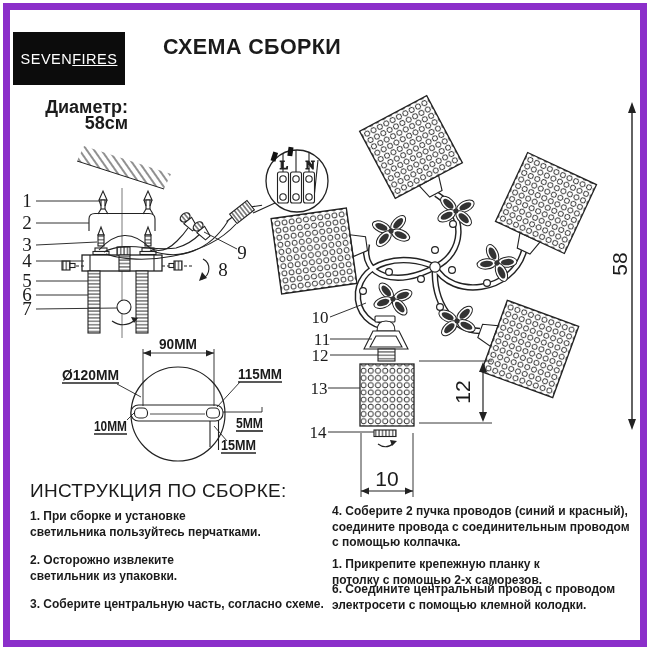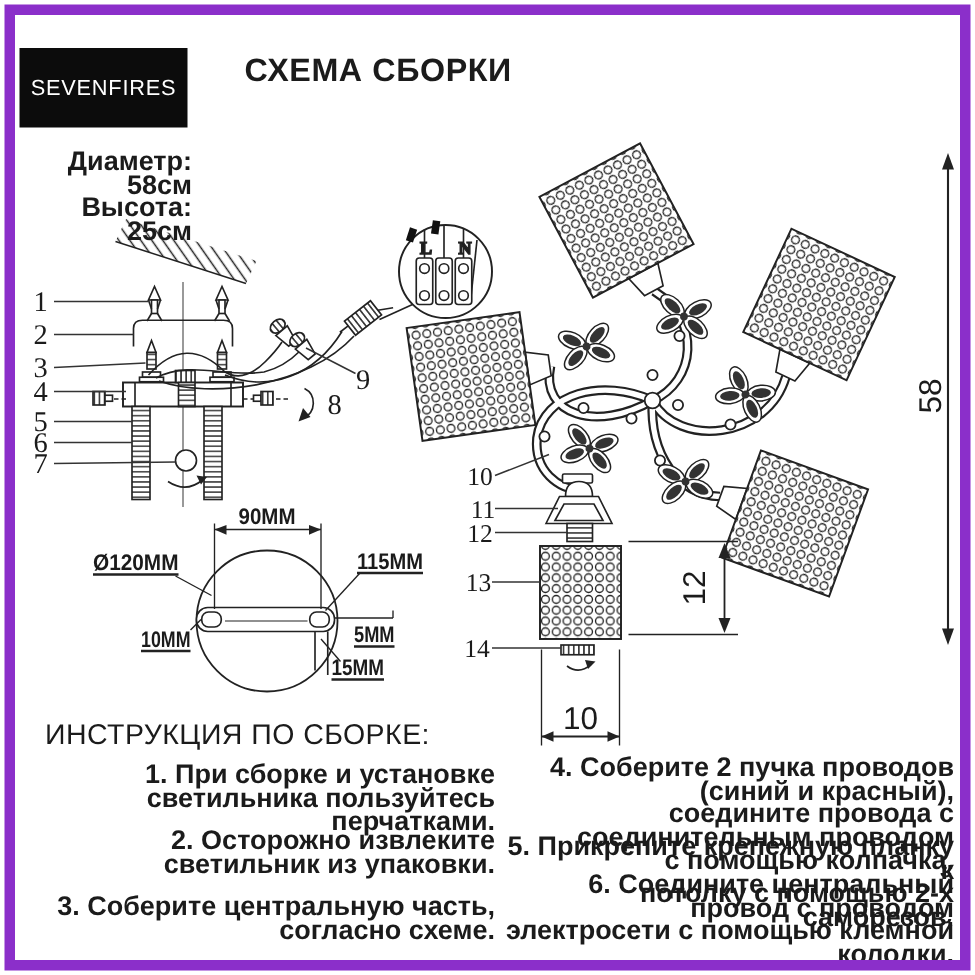--- a/index.html
+++ b/index.html
@@ -3,25 +3,25 @@
 <meta charset="utf-8">
 <style>
   html,body{margin:0;padding:0;}
   body{width:650px;height:650px;position:relative;background:#fff;
        font-family:"Liberation Sans","DejaVu Sans",sans-serif;color:#1b1b1b;overflow:hidden;}
   .frame{position:absolute;inset:3px;border:7px solid #8b2fca;pointer-events:none;}
   .abs{position:absolute;}
   .logo{left:13px;top:32px;width:112px;height:53px;background:#0c0c0c;color:#fff;
         display:flex;align-items:center;justify-content:center;font-size:14.5px;letter-spacing:.5px;}
   .logo .b{font-weight:400;}
-  .logo .l{font-weight:300;}
+  .logo .l{font-weight:300;text-decoration:underline;}
   .title{left:163px;top:34px;font-size:21.5px;font-weight:700;line-height:27px;letter-spacing:.4px;}
   .meta{left:18px;top:100px;width:110px;text-align:right;font-size:18px;font-weight:600;line-height:15.5px;}
   .instr-head{left:30px;top:480px;font-size:19px;font-weight:400;letter-spacing:.3px;}
-  .instr{font-size:18px;font-weight:600;line-height:15.5px;white-space:pre-line;text-align:right;}
+  .instr{font-size:12px;font-weight:600;line-height:15.5px;white-space:pre-line;}
   .il{left:30px;width:300px;}
   .ir{left:332px;width:304px;}
   svg text{fill:#1b1b1b;}
   .pn{font-family:"Liberation Serif","DejaVu Serif",serif;font-size:19px;}
   .pns{font-family:"Liberation Serif","DejaVu Serif",serif;font-size:17px;}
   .mm{font-weight:700;font-size:15px;font-family:"Liberation Sans","DejaVu Sans",sans-serif;}
   .dim{font-size:21px;font-family:"Liberation Sans","DejaVu Sans",sans-serif;}
   .lnl{font-weight:700;font-size:12px;font-family:"Liberation Serif","DejaVu Serif",serif;}
 </style>
 </head>
@@ -331,30 +331,29 @@
 
 <div class="abs logo">
   <span class="b">SEVEN</span>
     <span class="l">FIRES</span>
 </div>
 <div class="abs title">
   <div>СХЕМА СБОРКИ</div>
 </div>
 <div class="abs meta">
   <div>Диаметр: 58см</div>
-  <div>Высота: 25см</div>
 </div>
 
 <div class="abs instr-head">ИНСТРУКЦИЯ ПО СБОРКЕ:</div>
 <div class="abs instr il" style="top:509px">1. При сборке и установке
 светильника пользуйтесь перчатками.</div>
 <div class="abs instr il" style="top:553px">2. Осторожно извлеките
 светильник из упаковки.</div>
 <div class="abs instr il" style="top:597px">3. Соберите центральную часть, согласно схеме.</div>
 <div class="abs instr ir" style="top:504px">4. Соберите 2 пучка проводов (синий и красный),
 соедините провода с соединительным проводом
 с помощью колпачка.</div>
-<div class="abs instr ir" style="top:557px">5. Прикрепите крепежную планку к
+<div class="abs instr ir" style="top:557px">1. Прикрепите крепежную планку к
 потолку с помощью 2-х саморезов.</div>
 <div class="abs instr ir" style="top:582px">6. Соедините центральный провод с проводом
 электросети с помощью клемной колодки.</div>
 
 <div class="frame"></div>
 
 </body></html>

